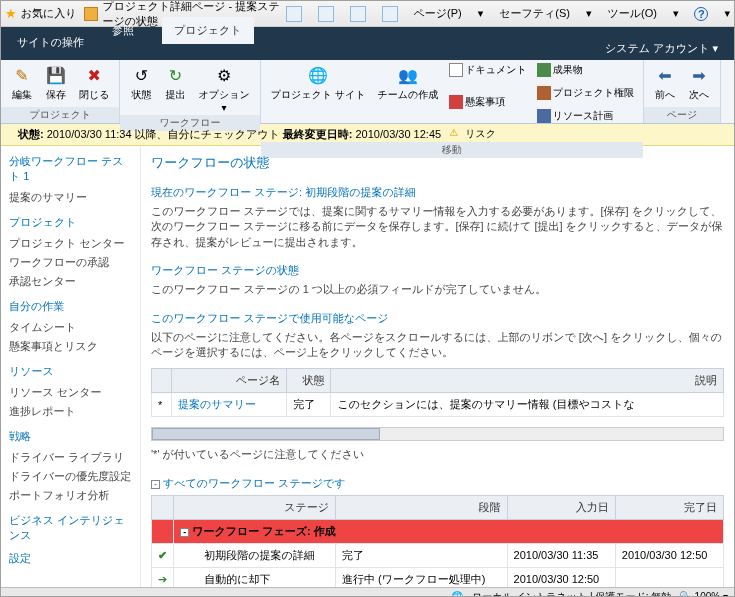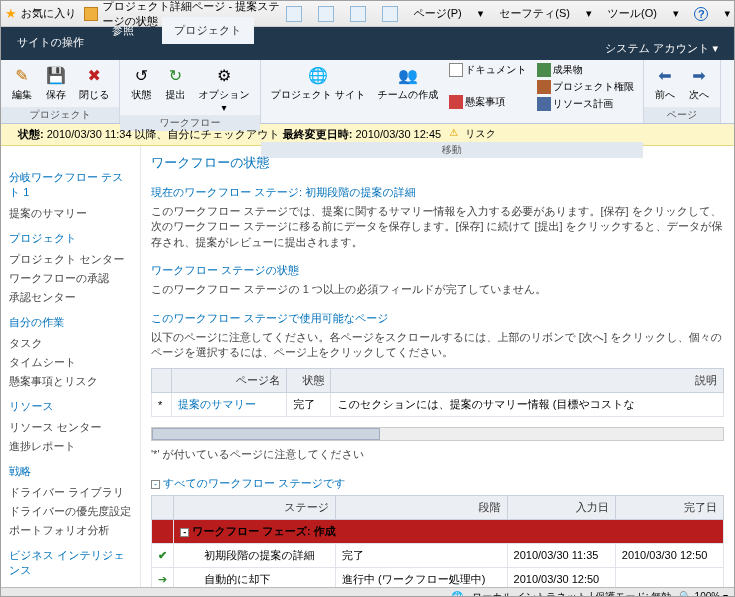--- a/index.html
+++ b/index.html
@@ -22,30 +22,30 @@
 .ribbon-group-items { display:flex; gap:4px; flex:1; align-items:flex-start; }
 .ribbon-btn { display:flex; flex-direction:column; align-items:center; padding:2px 4px; cursor:pointer; font-size:10px; }
 .ribbon-btn .ico { width:22px; height:22px; margin-bottom:2px; display:flex; align-items:center; justify-content:center; font-size:16px; }
 .ribbon-btn-sm { display:flex; align-items:center; gap:2px; padding:1px 3px; font-size:10px; cursor:pointer;}
 .ribbon-btn-sm .ico-sm { width:14px; height:14px; display:inline-block; }
 .ribbon-group-label { text-align:center; font-size:10px; color:#555; background:#e2e8f0; margin: 0 -6px -2px; padding:1px 0;}
 .status-bar { background:#fdf6c9; border-bottom:1px solid #e0d880; padding:3px 17px; font-size:11px; }
 .content-area { display:flex; height: calc(597px - 26px - 28px - 64px - 20px - 18px); overflow:hidden; }
 .leftnav { width:140px; border-right:1px solid #e8e8e8; padding:8px 8px; overflow-y:auto; }
 .leftnav h3 { color:#0072bc; font-size:11px; font-weight:normal; margin:8px 0 4px; cursor:pointer;}
-.leftnav h3.first { margin-top:16px; }
+.leftnav h3.first { margin-top:0; }
 .leftnav .item { color:#444; padding:2px 0; cursor:pointer; }
 .main { flex:1; padding:8px 10px; overflow:auto; position:relative;}
 .main h2 { color:#0072bc; font-size:13px; font-weight:normal; margin-bottom:8px;}
 .main .section-title { color:#0072bc; font-size:11px; margin:13px 0 4px; }
 .main p { color:#444; line-height:1.4; margin-bottom:8px;}
 table.grid { border-collapse:collapse; width:100%; margin:4px 0 10px; font-size:11px;}
 table.grid th { background:#ebeef3; border:1px solid #c8d0dc; padding:4px 6px; text-align:right; font-weight:normal; color:#333;}
 table.grid td { border:1px solid #e0e4ea; padding:4px 6px; }
-table.grid tr.phase td { background:#b91c1c; font-weight:bold; }
+table.grid tr.phase td { background:#ef4444; font-weight:bold; }
 .link { color:#0072bc; cursor:pointer; }
 .collapse-ico { display:inline-block; width:9px; height:9px; border:1px solid #888; text-align:center; line-height:7px; font-size:9px; margin-right:3px; background:#fff;}
 .statusbar-bottom { height:18px; background:#e8e8e8; border-top:1px solid #bbb; display:flex; align-items:center; font-size:10px; padding:0 6px; justify-content:flex-end; gap:8px;}
 .check { color:#2a8a2a; font-weight:bold;}
 .arrow-right { color:#2a8a2a; }
 .hscroll { height:14px; background:#eee; border:1px solid #ccc; margin:2px 0 6px; position:relative;}
 .hscroll .thumb { position:absolute; left:0; top:0; width:40%; height:100%; background:#ccd4e0; border:1px solid #a0acc0;}
 </style>
 </head>
 <body>
@@ -126,21 +126,21 @@
           </div>
         <div class="ribbon-btn-sm">
             <span class="ico-sm" style="background:#d04040"></span>
             <span>懸案事項</span>
           </div>
         <div class="ribbon-btn-sm">
             <span class="ico-sm" style="color:#e0a000">⚠</span>
             <span>リスク</span>
           </div>
       </div>
-      <div style="display:flex;flex-direction:column;gap:1px;">
+      <div style="display:flex;flex-direction:column;gap:7px;">
         <div class="ribbon-btn-sm">
             <span class="ico-sm" style="background:#4a8a4a"></span>
             <span>成果物</span>
           </div>
         <div class="ribbon-btn-sm">
             <span class="ico-sm" style="background:#b06030"></span>
             <span>プロジェクト権限</span>
           </div>
         <div class="ribbon-btn-sm">
             <span class="ico-sm" style="background:#4a6aa0"></span>
@@ -174,21 +174,20 @@
 
 <div class="content-area">
   <div class="leftnav">
     <h3 class="first link">分岐ワークフロー テスト 1</h3>
     <div class="item">提案のサマリー</div>
     <h3>プロジェクト</h3>
     <div class="item">プロジェクト センター</div>
     <div class="item">ワークフローの承認</div>
     <div class="item">承認センター</div>
     <h3>自分の作業</h3>
-    <div class="item">タスク</div>
     <div class="item">タイムシート</div>
     <div class="item">懸案事項とリスク</div>
     <h3>リソース</h3>
     <div class="item">リソース センター</div>
     <div class="item">進捗レポート</div>
     <h3>戦略</h3>
     <div class="item">ドライバー ライブラリ</div>
     <div class="item">ドライバーの優先度設定</div>
     <div class="item">ポートフォリオ分析</div>
     <h3>ビジネス インテリジェンス</h3>

